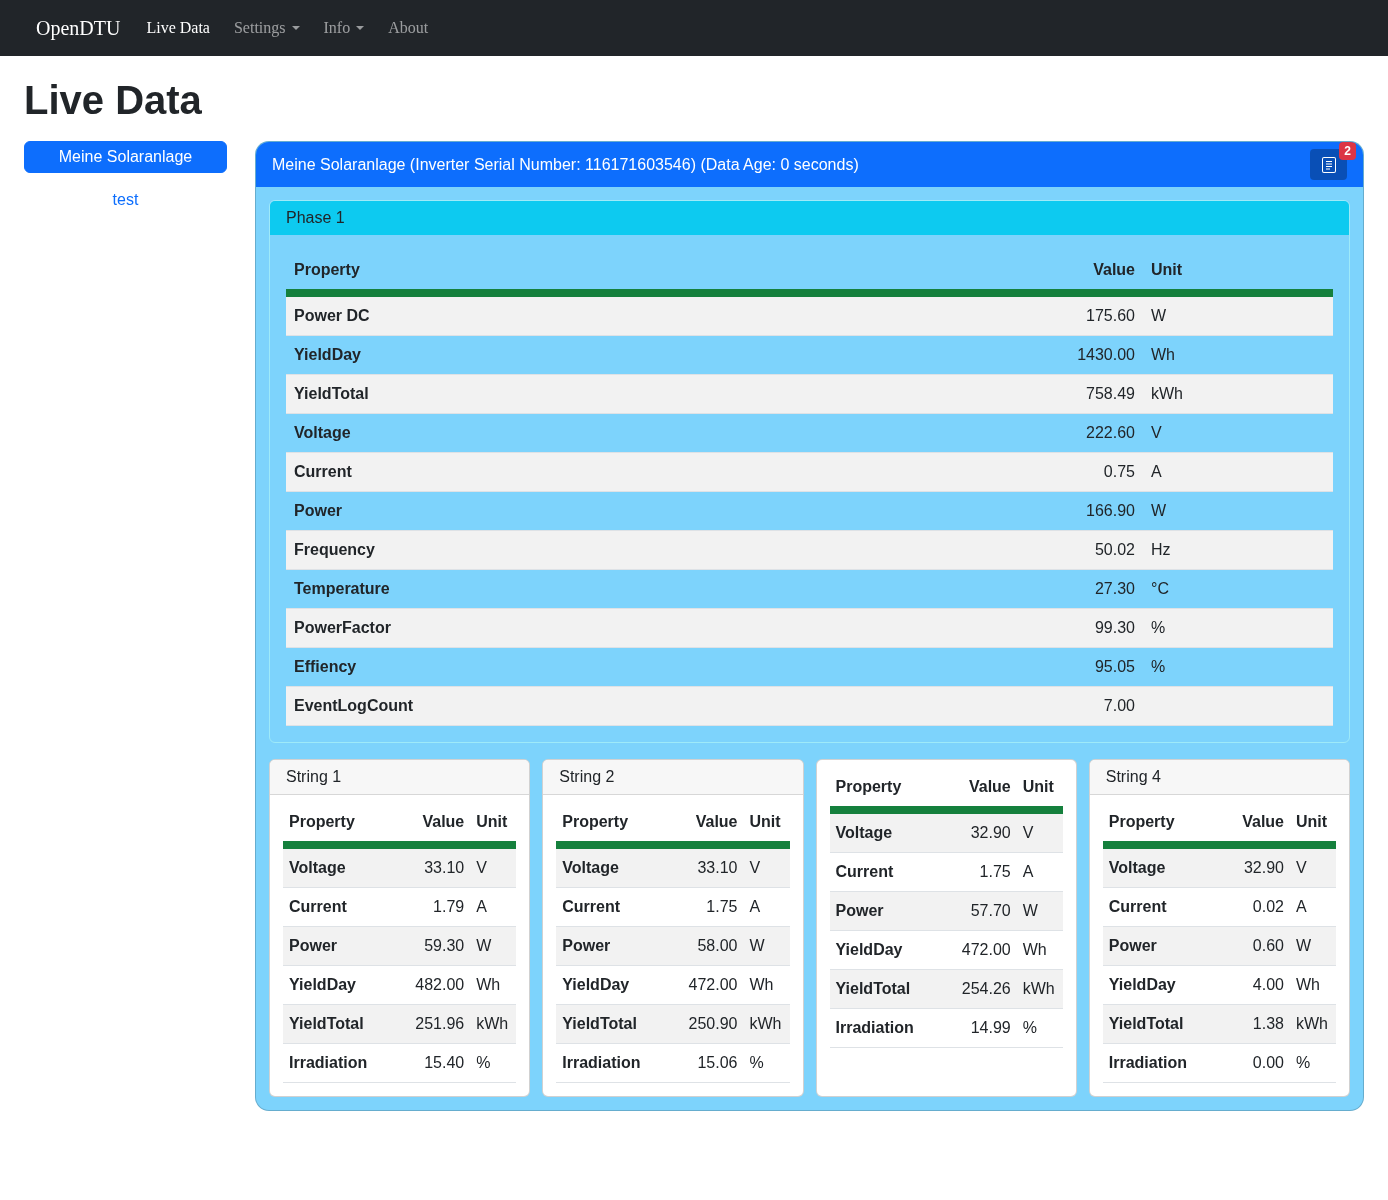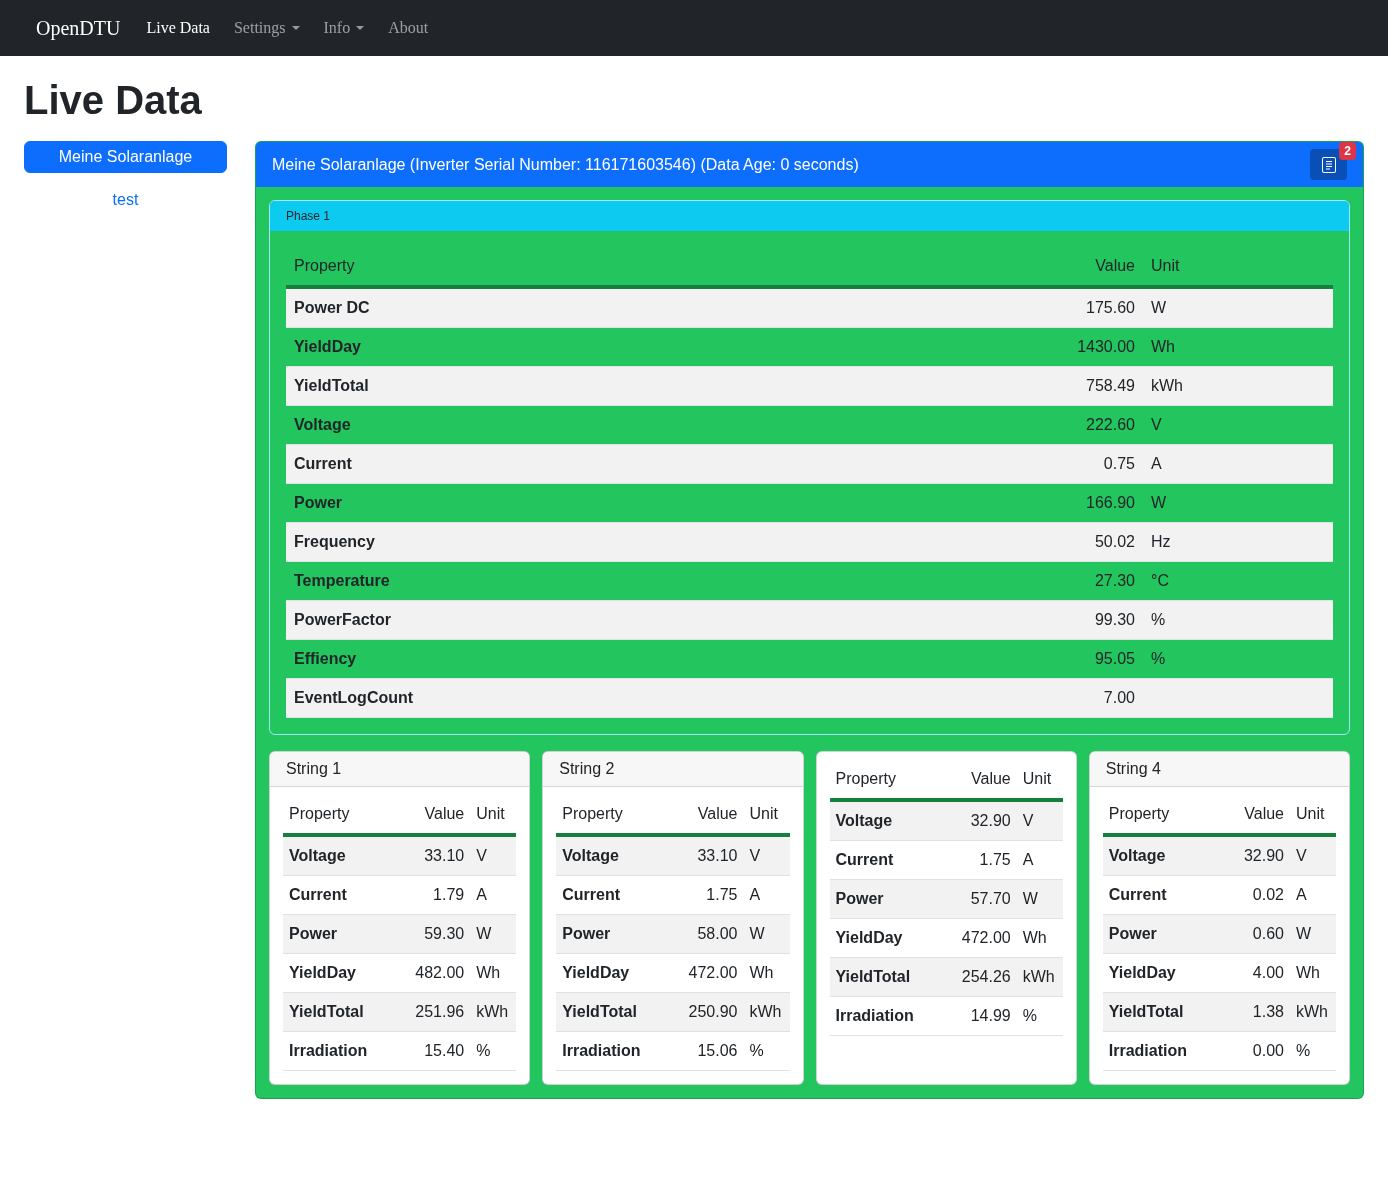--- a/index.html
+++ b/index.html
@@ -81,23 +81,23 @@
     padding: 6px 12px;
     margin-top: 12px;
     cursor: pointer;
     text-align: center;
   }
 
   
   .main-card {
     flex: 1;
     border: 1px solid rgba(0,0,0,.18);
-    border-radius: 6px;
+    border-radius: 14px;
     overflow: hidden;
-    background: #22c55e;
+    background: #7dd3fc;
   }
   .main-header {
     background: #0d6efd;
     color: #fff;
     min-height: 45px;
     padding: 7px 16px;
     display: flex;
     align-items: center;
     justify-content: space-between;
   }
@@ -133,41 +133,41 @@
   .phase-card {
     border: 1px solid #9eeaf9;
     border-radius: 6px;
     overflow: hidden;
     margin-bottom: 16px;
   }
   .phase-header {
     background: #0dcaf0;
     color: #212529;
     padding: 8px 16px;
-    font-size: 12px;
+    font-size: 16px;
   }
   .phase-body { padding: 16px; }
 
   
   table.data-table {
     width: 100%;
     border-collapse: collapse;
     table-layout: fixed;
   }
   .data-table th, .data-table td {
     padding: 10px 8px;
     text-align: left;
     border-bottom: 1px solid #dee2e6;
     font-size: 16px;
     overflow: hidden;
     white-space: nowrap;
   }
   .data-table thead th {
-    font-weight: 400;
-    border-bottom: 4px solid #15803d;
+    font-weight: 700;
+    border-bottom: 8px solid #15803d;
   }
   .data-table tbody tr:nth-child(odd) { background: #f2f2f2; }
   .data-table td.prop { font-weight: 700; }
   .data-table .val { text-align: right; }
   .phase-table .val { width: 140px; }
   .phase-table .unit { width: 190px; }
   .string-table th, .string-table td { padding: 10px 6px; }
   .string-table .val { width: 70px; }
   .string-table .unit { width: 46px; }
 

